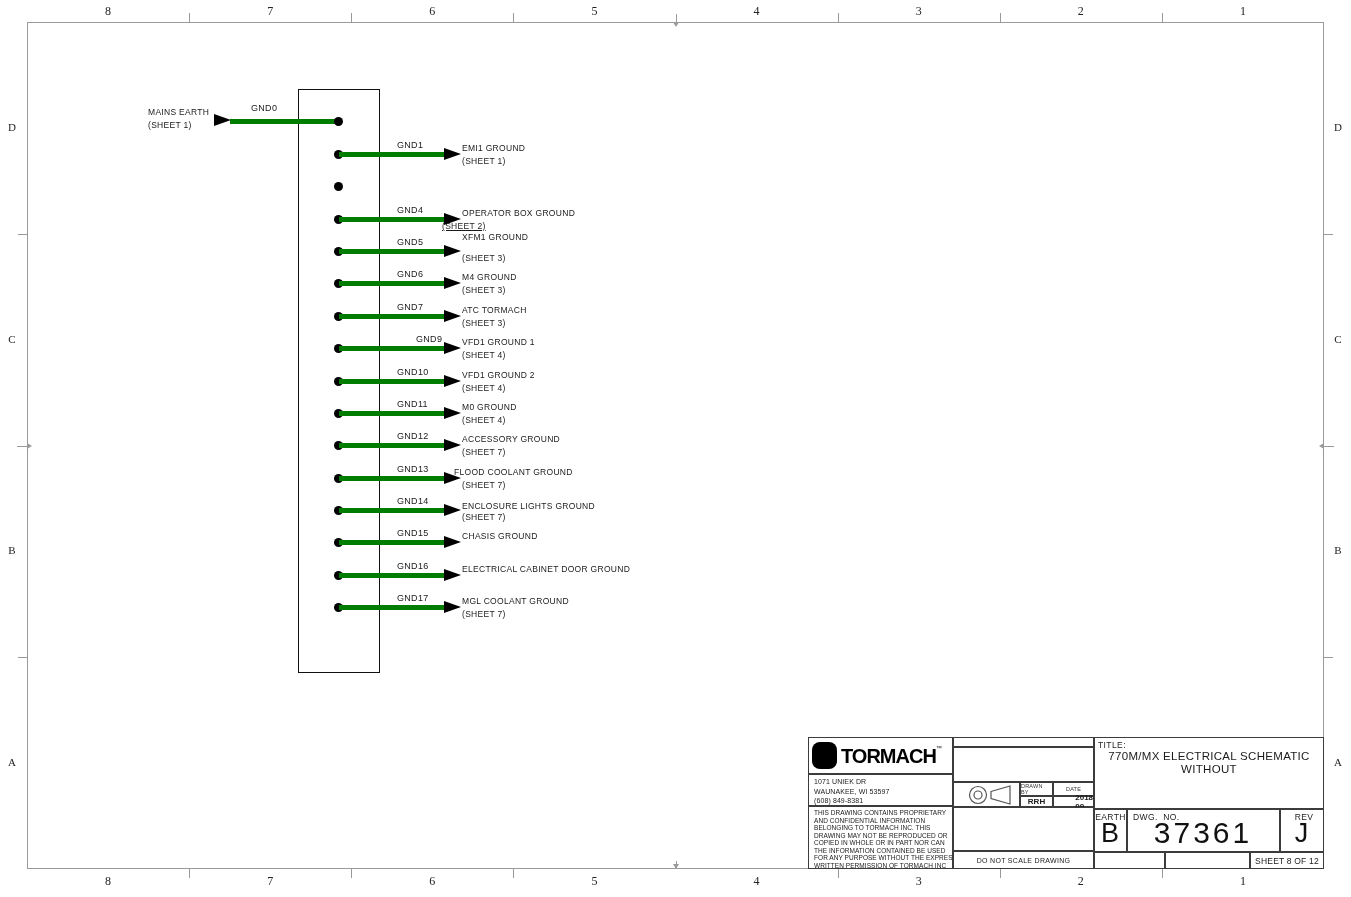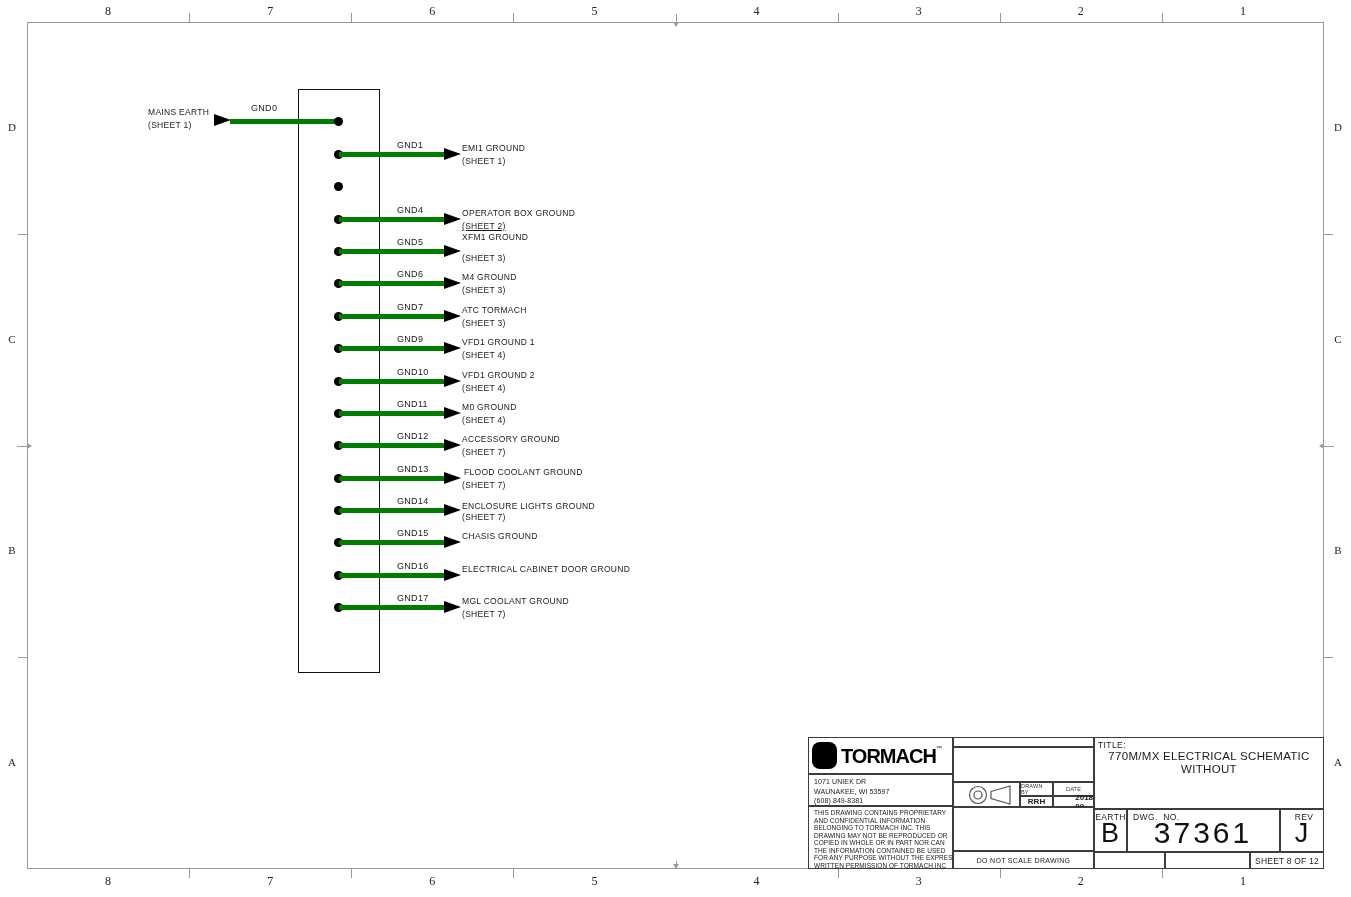--- a/index.html
+++ b/index.html
@@ -116,21 +116,21 @@
       </div>
       <div>
         <div class="dot" style="left: 334px; top: 182px;"></div>
       </div>
       <div>
         <div class="dot" style="left: 334px; top: 215px;"></div>
         <div class="wire" style="left: 339px; top: 217px; width: 105px; background: rgb(0, 125, 0);"></div>
         <div class="arrow-r" style="left: 444px; top: 213px;"></div>
         <div class="net-label" style="left: 397px; top: 205px;">GND4</div>
         <div class="sch-text" style="left: 462px; top: 209px;">OPERATOR BOX GROUND</div>
-        <div class="sch-text" style="left: 462px; top: 222px; text-decoration: underline;">(SHEET 2)</div>
+        <div class="sch-text" style="left: 442px; top: 222px; text-decoration: underline;">(SHEET 2)</div>
       </div>
       <div>
         <div class="dot" style="left: 334px; top: 247px;"></div>
         <div class="wire" style="left: 339px; top: 249px; width: 105px; background: rgb(0, 125, 0);"></div>
         <div class="arrow-r" style="left: 444px; top: 245px;"></div>
         <div class="net-label" style="left: 397px; top: 237px;">GND5</div>
         <div class="sch-text" style="left: 462px; top: 233px;">XFM1 GROUND</div>
         <div class="sch-text" style="left: 462px; top: 254px;">(SHEET 3)</div>
       </div>
       <div>
@@ -146,21 +146,21 @@
         <div class="wire" style="left: 339px; top: 314px; width: 105px; background: rgb(0, 125, 0);"></div>
         <div class="arrow-r" style="left: 444px; top: 310px;"></div>
         <div class="net-label" style="left: 397px; top: 302px;">GND7</div>
         <div class="sch-text" style="left: 462px; top: 306px;">ATC TORMACH</div>
         <div class="sch-text" style="left: 462px; top: 319px;">(SHEET 3)</div>
       </div>
       <div>
         <div class="dot" style="left: 334px; top: 344px;"></div>
         <div class="wire" style="left: 339px; top: 346px; width: 105px; background: rgb(0, 125, 0);"></div>
         <div class="arrow-r" style="left: 444px; top: 342px;"></div>
-        <div class="net-label" style="left: 397px; top: 334px;">GND9</div>
+        <div class="net-label" style="left: 416px; top: 334px;">GND9</div>
         <div class="sch-text" style="left: 462px; top: 338px;">VFD1 GROUND 1</div>
         <div class="sch-text" style="left: 462px; top: 351px;">(SHEET 4)</div>
       </div>
       <div>
         <div class="dot" style="left: 334px; top: 377px;"></div>
         <div class="wire" style="left: 339px; top: 379px; width: 105px; background: rgb(0, 125, 0);"></div>
         <div class="arrow-r" style="left: 444px; top: 375px;"></div>
         <div class="net-label" style="left: 397px; top: 367px;">GND10</div>
         <div class="sch-text" style="left: 462px; top: 371px;">VFD1 GROUND 2</div>
         <div class="sch-text" style="left: 462px; top: 384px;">(SHEET 4)</div>
@@ -179,21 +179,21 @@
         <div class="arrow-r" style="left: 444px; top: 439px;"></div>
         <div class="net-label" style="left: 397px; top: 431px;">GND12</div>
         <div class="sch-text" style="left: 462px; top: 435px;">ACCESSORY GROUND</div>
         <div class="sch-text" style="left: 462px; top: 448px;">(SHEET 7)</div>
       </div>
       <div>
         <div class="dot" style="left: 334px; top: 474px;"></div>
         <div class="wire" style="left: 339px; top: 476px; width: 105px; background: rgb(0, 125, 0);"></div>
         <div class="arrow-r" style="left: 444px; top: 472px;"></div>
         <div class="net-label" style="left: 397px; top: 464px;">GND13</div>
-        <div class="sch-text" style="left: 464px; top: 468px;">FLOOD COOLANT GROUND</div>
+        <div class="sch-text" style="left: 454px; top: 468px;">FLOOD COOLANT GROUND</div>
         <div class="sch-text" style="left: 462px; top: 481px;">(SHEET 7)</div>
       </div>
       <div>
         <div class="dot" style="left: 334px; top: 506px;"></div>
         <div class="wire" style="left: 339px; top: 508px; width: 105px; background: rgb(0, 125, 0);"></div>
         <div class="arrow-r" style="left: 444px; top: 504px;"></div>
         <div class="net-label" style="left: 397px; top: 496px;">GND14</div>
         <div class="sch-text" style="left: 462px; top: 502px;">ENCLOSURE LIGHTS GROUND</div>
         <div class="sch-text" style="left: 462px; top: 513px;">(SHEET 7)</div>
       </div>

